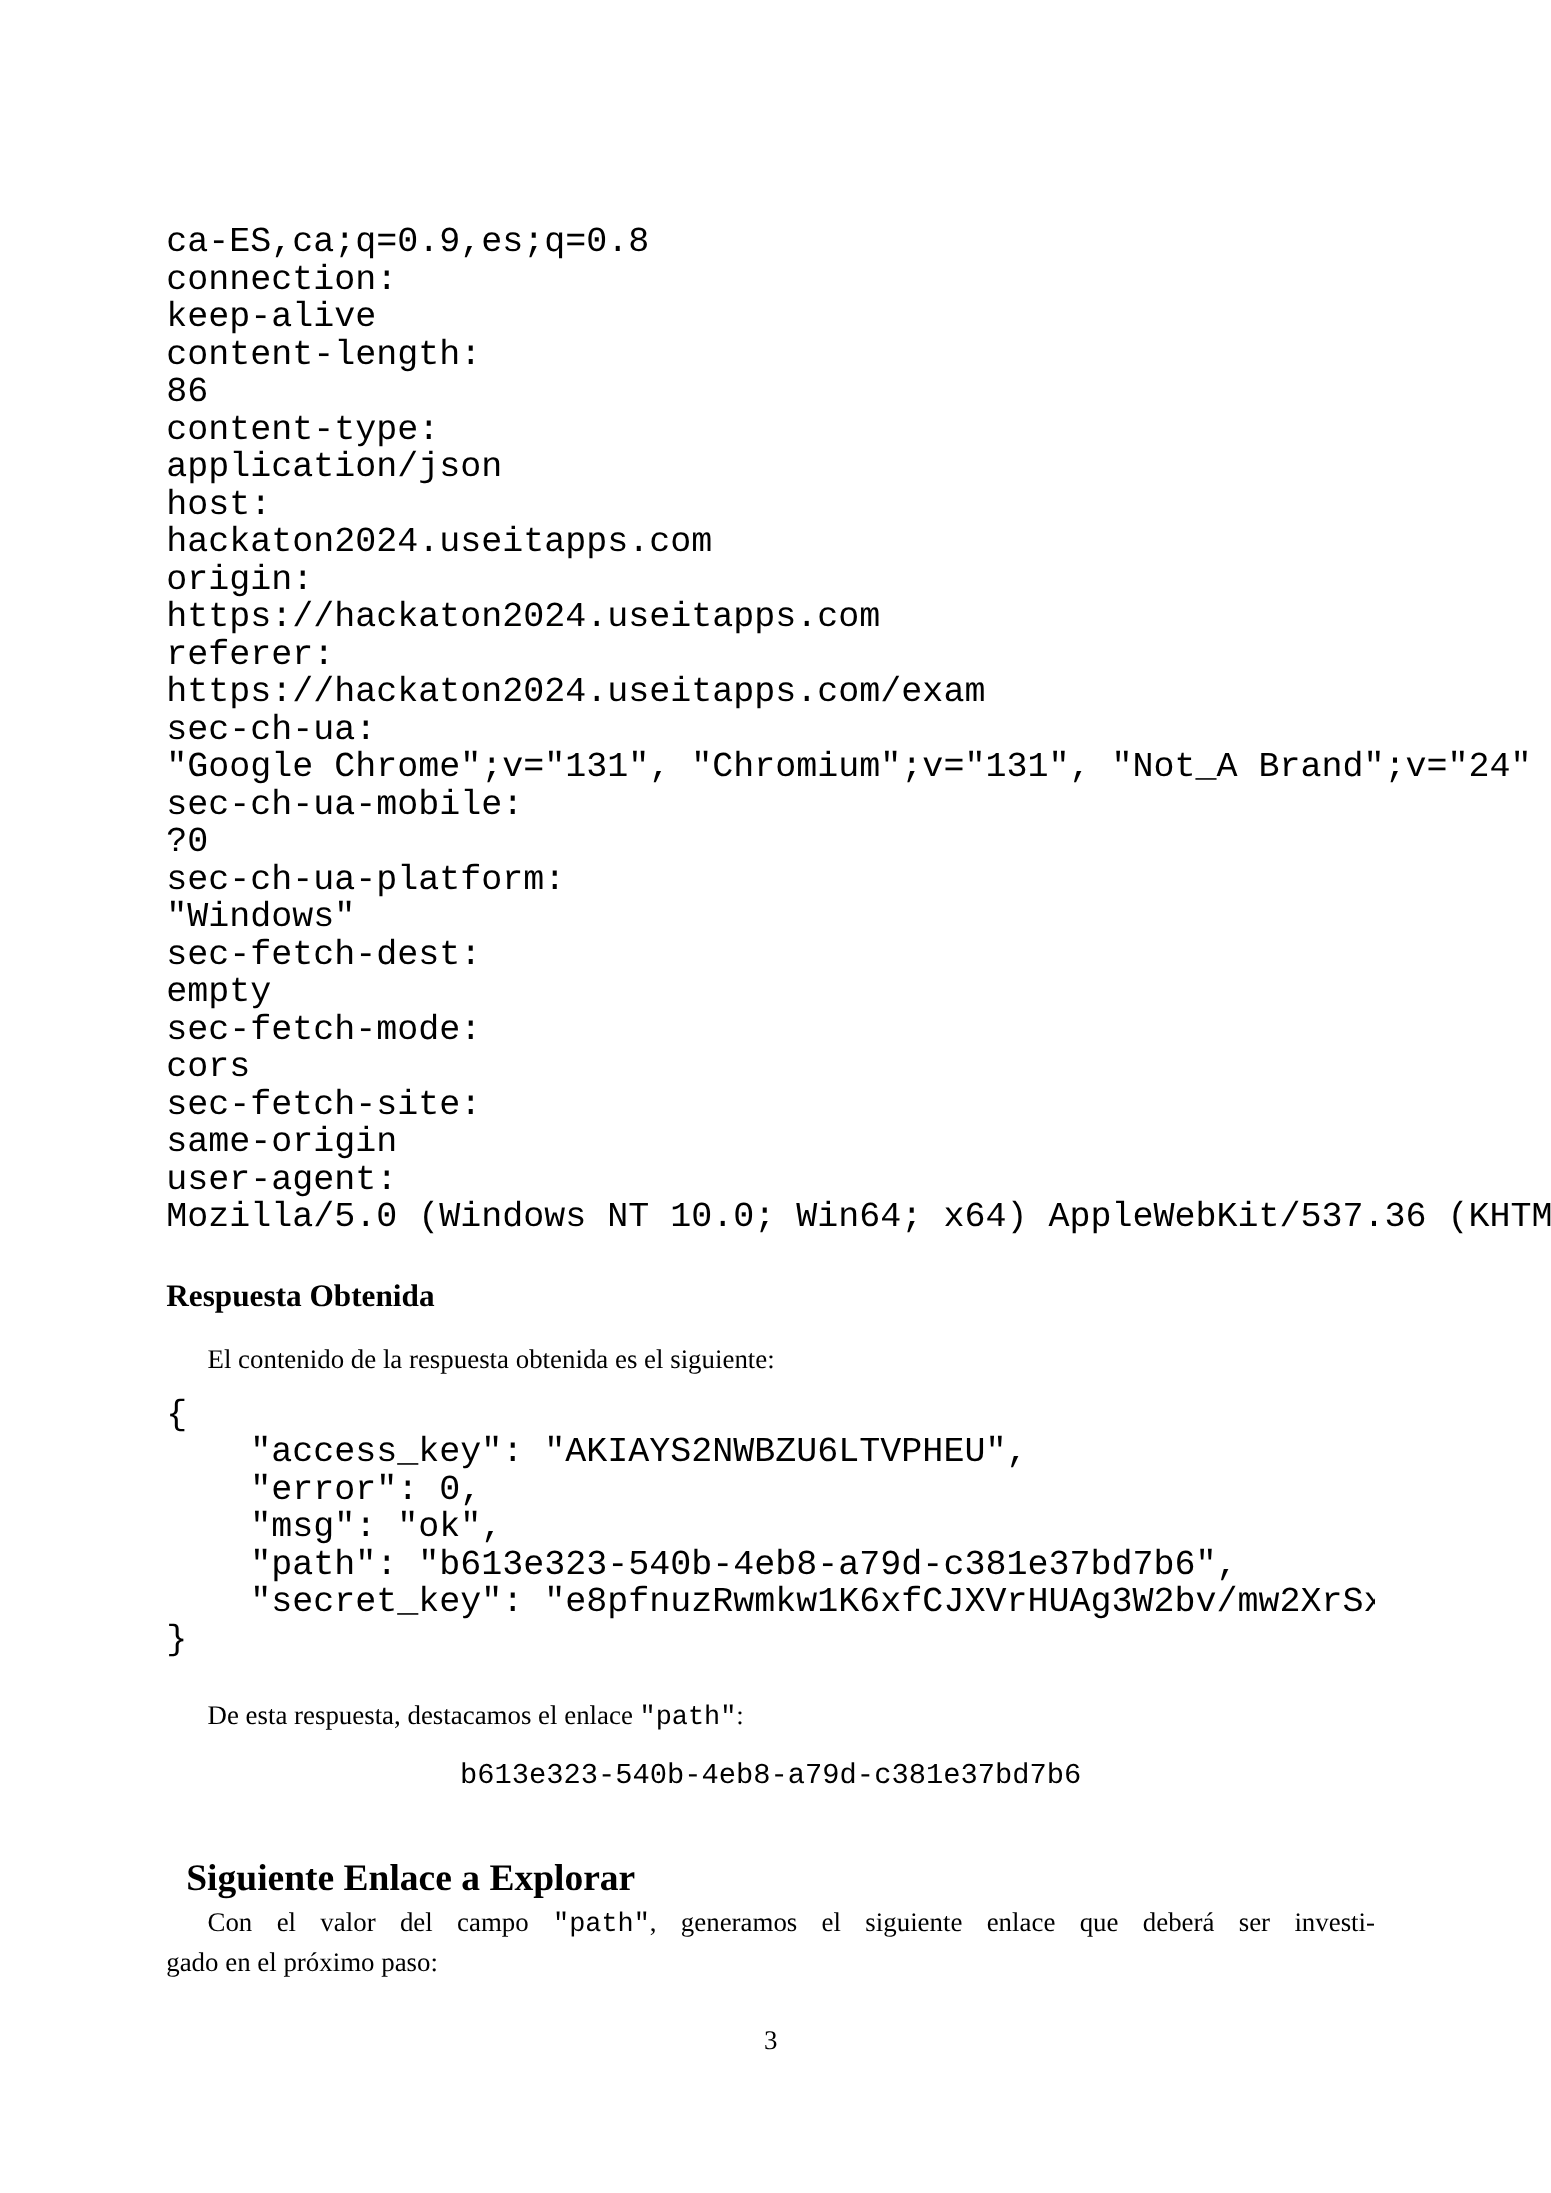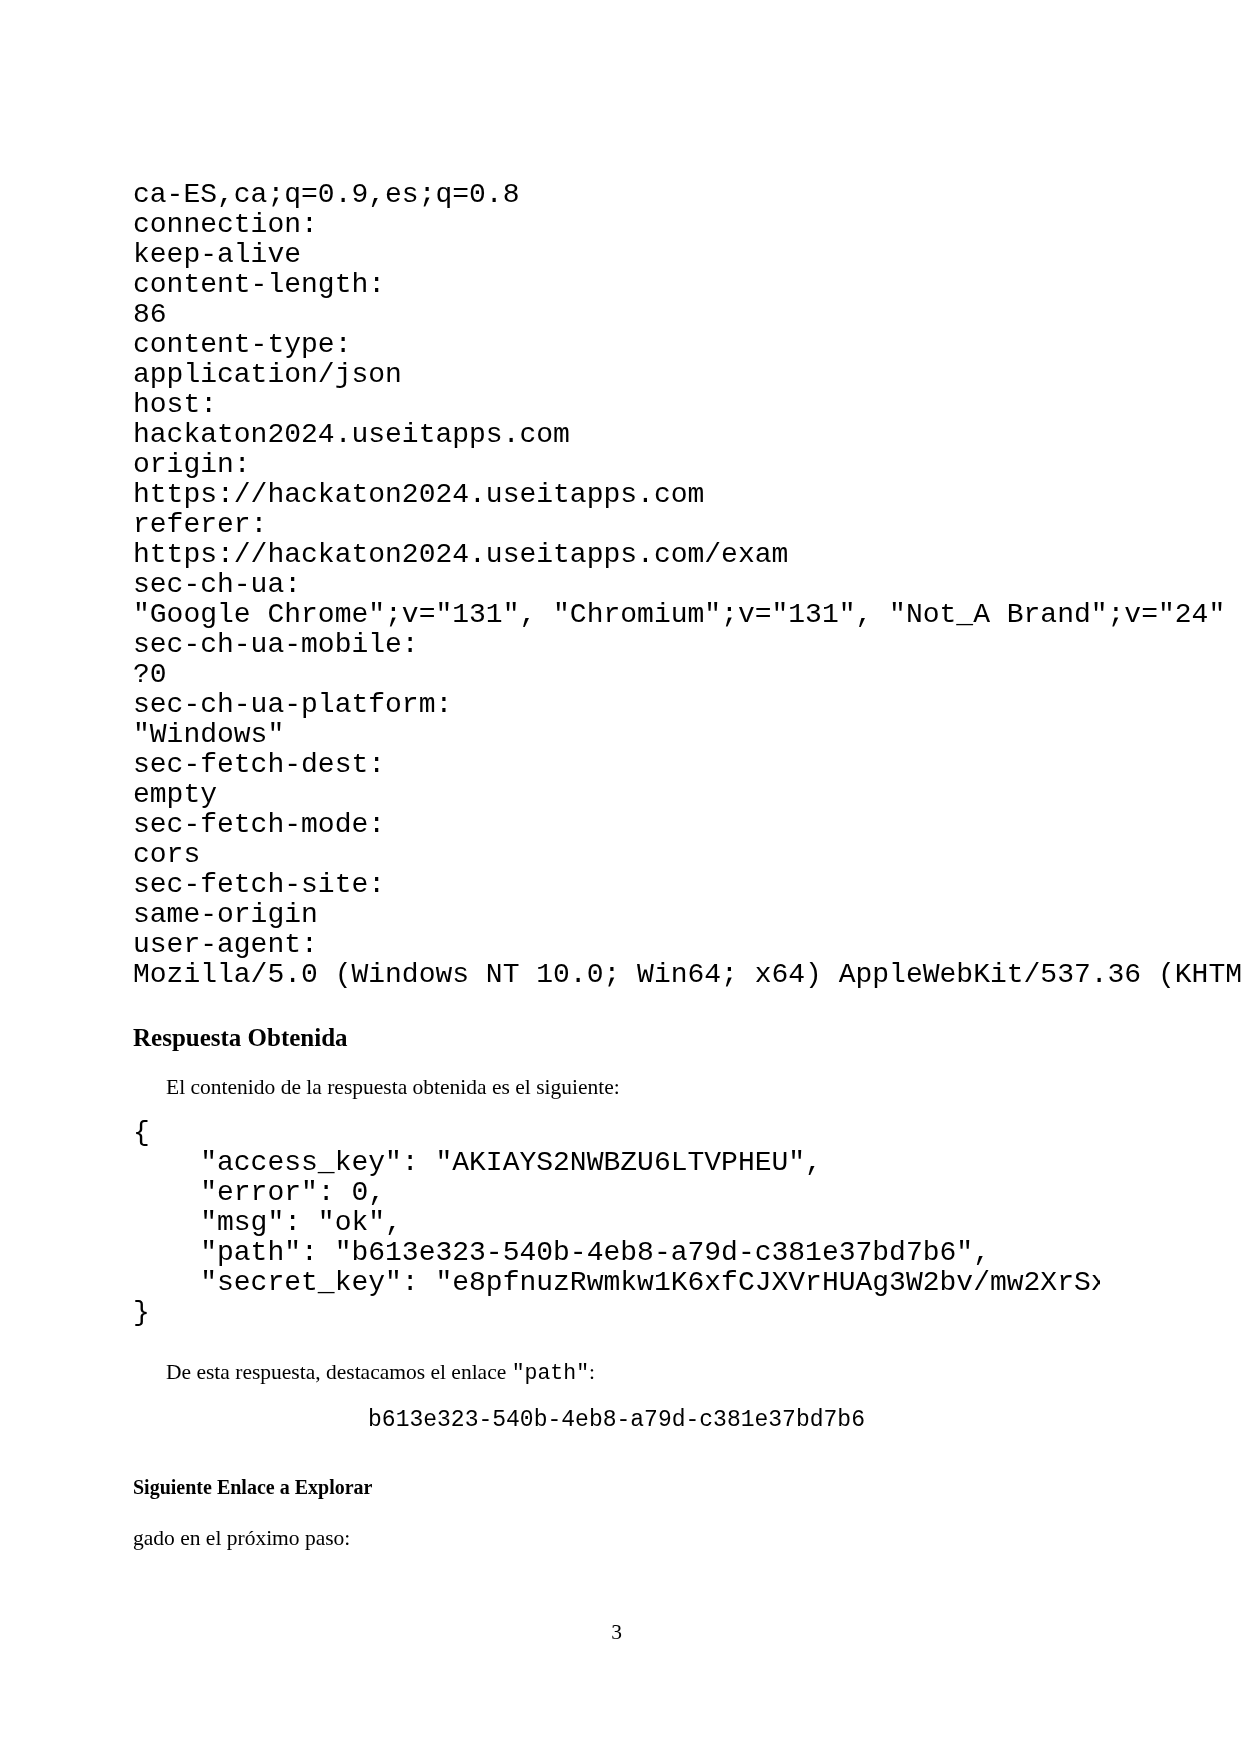--- a/index.html
+++ b/index.html
@@ -33,22 +33,22 @@
   }
   .subheading {
     top: 1022px;
     margin: 0;
     font-size: 25px;
     line-height: 32px;
     font-weight: bold;
   }
   .section-heading {
     top: 1468px;
-    margin: 0;
-    font-size: 20px;
+    margin: 16px;
+    font-size: 30px;
     line-height: 38px;
     font-weight: bold;
   }
   .para {
     margin: 0;
     font-size: 21.5px;
     line-height: 30px;
     width: 967px;
   }
   .indent { text-indent: 33px; }
@@ -127,18 +127,19 @@
     "secret_key": "e8pfnuzRwmkw1K6xfCJXVrHUAg3W2bv/mw2XrSxK"
 }</pre>
 
   <p class="abs para indent highlight-para"><span>De esta respuesta, destacamos el enlace </span><span class="mono-inline">"path"</span><span>:</span></p>
 
   <div class="abs path-center">b613e323-540b-4eb8-a79d-c381e37bd7b6</div>
 
   <h2 class="abs section-heading">Siguiente Enlace a Explorar</h2>
 
   <div class="abs para closing-para">
+    <div class="justify-line"><span>Con el valor del campo </span><span class="mono-inline">"path"</span><span>, generamos el siguiente enlace que deberá ser investi-</span></div>
     <div class="plain-line">gado en el próximo paso:</div>
   </div>
 
   <div class="abs page-number">3</div>
 
 </div>
 
 </body></html>

